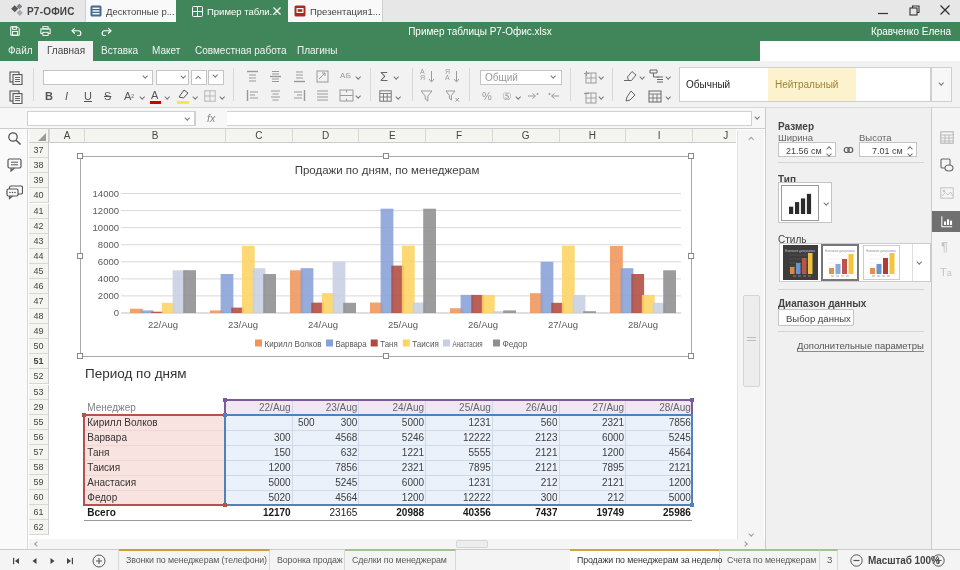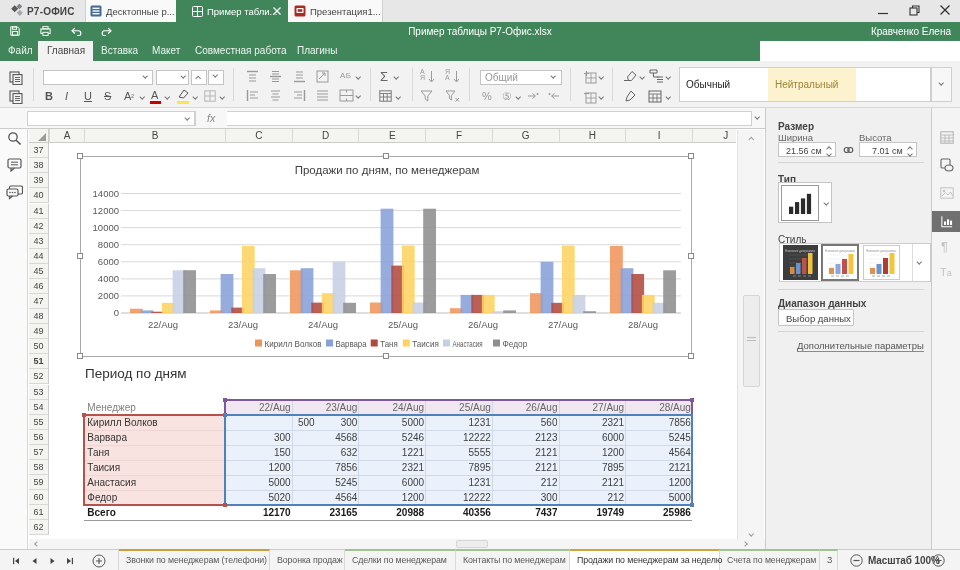--- a/index.html
+++ b/index.html
@@ -356,21 +356,21 @@
 <div style="position:absolute;left:29.0px;top:324.2px;width:19.0px;height:15.1px;line-height:15.1px;font-size:10px;white-space:nowrap;overflow:hidden;text-align:center;color:#444;font-size:9px;">49</div>
 <div style="position:absolute;left:29.0px;top:339.2px;width:20.0px;height:15.1px;background:#f4f4f0;border-bottom:1px solid #d8d8d6;border-right:1px solid #cbcbcb;box-sizing:border-box;"></div>
 <div style="position:absolute;left:29.0px;top:339.2px;width:19.0px;height:15.1px;line-height:15.1px;font-size:10px;white-space:nowrap;overflow:hidden;text-align:center;color:#444;font-size:9px;">50</div>
 <div style="position:absolute;left:29.0px;top:354.3px;width:20.0px;height:15.1px;background:#f4f4f0;border-bottom:1px solid #d8d8d6;border-right:1px solid #cbcbcb;box-sizing:border-box;"></div>
 <div style="position:absolute;left:29.0px;top:354.3px;width:19.0px;height:15.1px;line-height:15.1px;font-size:10px;white-space:nowrap;overflow:hidden;text-align:center;color:#444;font-size:9px;font-weight:bold;">51</div>
 <div style="position:absolute;left:29.0px;top:369.4px;width:20.0px;height:15.1px;background:#f4f4f0;border-bottom:1px solid #d8d8d6;border-right:1px solid #cbcbcb;box-sizing:border-box;"></div>
 <div style="position:absolute;left:29.0px;top:369.4px;width:19.0px;height:15.1px;line-height:15.1px;font-size:10px;white-space:nowrap;overflow:hidden;text-align:center;color:#444;font-size:9px;">52</div>
 <div style="position:absolute;left:29.0px;top:384.5px;width:20.0px;height:15.1px;background:#f4f4f0;border-bottom:1px solid #d8d8d6;border-right:1px solid #cbcbcb;box-sizing:border-box;"></div>
 <div style="position:absolute;left:29.0px;top:384.5px;width:19.0px;height:15.1px;line-height:15.1px;font-size:10px;white-space:nowrap;overflow:hidden;text-align:center;color:#444;font-size:9px;">53</div>
 <div style="position:absolute;left:29.0px;top:399.6px;width:20.0px;height:15.1px;background:#f4f4f0;border-bottom:1px solid #d8d8d6;border-right:1px solid #cbcbcb;box-sizing:border-box;"></div>
-<div style="position:absolute;left:29.0px;top:399.6px;width:19.0px;height:15.1px;line-height:15.1px;font-size:10px;white-space:nowrap;overflow:hidden;text-align:center;color:#444;font-size:9px;">54</div>
+<div style="position:absolute;left:29.0px;top:399.6px;width:19.0px;height:15.1px;line-height:15.1px;font-size:10px;white-space:nowrap;overflow:hidden;text-align:center;color:#444;font-size:9px;">29</div>
 <div style="position:absolute;left:29.0px;top:414.6px;width:20.0px;height:15.1px;background:#f4f4f0;border-bottom:1px solid #d8d8d6;border-right:1px solid #cbcbcb;box-sizing:border-box;"></div>
 <div style="position:absolute;left:29.0px;top:414.6px;width:19.0px;height:15.1px;line-height:15.1px;font-size:10px;white-space:nowrap;overflow:hidden;text-align:center;color:#444;font-size:9px;">55</div>
 <div style="position:absolute;left:29.0px;top:429.7px;width:20.0px;height:15.1px;background:#f4f4f0;border-bottom:1px solid #d8d8d6;border-right:1px solid #cbcbcb;box-sizing:border-box;"></div>
 <div style="position:absolute;left:29.0px;top:429.7px;width:19.0px;height:15.1px;line-height:15.1px;font-size:10px;white-space:nowrap;overflow:hidden;text-align:center;color:#444;font-size:9px;">56</div>
 <div style="position:absolute;left:29.0px;top:444.8px;width:20.0px;height:15.1px;background:#f4f4f0;border-bottom:1px solid #d8d8d6;border-right:1px solid #cbcbcb;box-sizing:border-box;"></div>
 <div style="position:absolute;left:29.0px;top:444.8px;width:19.0px;height:15.1px;line-height:15.1px;font-size:10px;white-space:nowrap;overflow:hidden;text-align:center;color:#444;font-size:9px;">57</div>
 <div style="position:absolute;left:29.0px;top:459.9px;width:20.0px;height:15.1px;background:#f4f4f0;border-bottom:1px solid #d8d8d6;border-right:1px solid #cbcbcb;box-sizing:border-box;"></div>
 <div style="position:absolute;left:29.0px;top:459.9px;width:19.0px;height:15.1px;line-height:15.1px;font-size:10px;white-space:nowrap;overflow:hidden;text-align:center;color:#444;font-size:9px;">58</div>
 <div style="position:absolute;left:29.0px;top:475.0px;width:20.0px;height:15.1px;background:#f4f4f0;border-bottom:1px solid #d8d8d6;border-right:1px solid #cbcbcb;box-sizing:border-box;"></div>
 <div style="position:absolute;left:29.0px;top:475.0px;width:19.0px;height:15.1px;line-height:15.1px;font-size:10px;white-space:nowrap;overflow:hidden;text-align:center;color:#444;font-size:9px;">59</div>
@@ -454,21 +454,21 @@
 <div style="position:absolute;left:87.3px;top:490.0px;width:134.7px;height:15.1px;line-height:15.1px;font-size:10px;white-space:nowrap;overflow:hidden;color:#333;">Федор</div>
 <div style="position:absolute;left:227.0px;top:490.0px;width:63.7px;height:15.1px;line-height:15.1px;font-size:10px;white-space:nowrap;overflow:hidden;color:#404040;text-align:right;">5020</div>
 <div style="position:absolute;left:293.7px;top:490.0px;width:63.7px;height:15.1px;line-height:15.1px;font-size:10px;white-space:nowrap;overflow:hidden;color:#404040;text-align:right;">4564</div>
 <div style="position:absolute;left:360.4px;top:490.0px;width:63.7px;height:15.1px;line-height:15.1px;font-size:10px;white-space:nowrap;overflow:hidden;color:#404040;text-align:right;">1200</div>
 <div style="position:absolute;left:427.1px;top:490.0px;width:63.7px;height:15.1px;line-height:15.1px;font-size:10px;white-space:nowrap;overflow:hidden;color:#404040;text-align:right;">12222</div>
 <div style="position:absolute;left:493.8px;top:490.0px;width:63.7px;height:15.1px;line-height:15.1px;font-size:10px;white-space:nowrap;overflow:hidden;color:#404040;text-align:right;">300</div>
 <div style="position:absolute;left:560.5px;top:490.0px;width:63.7px;height:15.1px;line-height:15.1px;font-size:10px;white-space:nowrap;overflow:hidden;color:#404040;text-align:right;">212</div>
 <div style="position:absolute;left:627.2px;top:490.0px;width:63.7px;height:15.1px;line-height:15.1px;font-size:10px;white-space:nowrap;overflow:hidden;color:#404040;text-align:right;">5000</div>
 <div style="position:absolute;left:87.3px;top:505.1px;width:134.7px;height:15.1px;line-height:15.1px;font-size:10px;white-space:nowrap;overflow:hidden;color:#1a1a1a;font-weight:bold;">Всего</div>
 <div style="position:absolute;left:227.0px;top:505.1px;width:63.7px;height:15.1px;line-height:15.1px;font-size:10px;white-space:nowrap;overflow:hidden;color:#1a1a1a;font-weight:bold;text-align:right;">12170</div>
-<div style="position:absolute;left:293.7px;top:505.1px;width:63.7px;height:15.1px;line-height:15.1px;font-size:10px;white-space:nowrap;overflow:hidden;color:#1a1a1a;font-weight:bold;text-align:right;">23165</div>
+<div style="position:absolute;left:293.7px;top:505.1px;width:63.7px;height:15.1px;line-height:15.1px;font-size:10px;white-space:nowrap;overflow:hidden;color:#1a1a1a;font-weight:normal;text-align:right;">23165</div>
 <div style="position:absolute;left:360.4px;top:505.1px;width:63.7px;height:15.1px;line-height:15.1px;font-size:10px;white-space:nowrap;overflow:hidden;color:#1a1a1a;font-weight:bold;text-align:right;">20988</div>
 <div style="position:absolute;left:427.1px;top:505.1px;width:63.7px;height:15.1px;line-height:15.1px;font-size:10px;white-space:nowrap;overflow:hidden;color:#1a1a1a;font-weight:bold;text-align:right;">40356</div>
 <div style="position:absolute;left:493.8px;top:505.1px;width:63.7px;height:15.1px;line-height:15.1px;font-size:10px;white-space:nowrap;overflow:hidden;color:#1a1a1a;font-weight:bold;text-align:right;">7437</div>
 <div style="position:absolute;left:560.5px;top:505.1px;width:63.7px;height:15.1px;line-height:15.1px;font-size:10px;white-space:nowrap;overflow:hidden;color:#1a1a1a;font-weight:bold;text-align:right;">19749</div>
 <div style="position:absolute;left:627.2px;top:505.1px;width:63.7px;height:15.1px;line-height:15.1px;font-size:10px;white-space:nowrap;overflow:hidden;color:#1a1a1a;font-weight:bold;text-align:right;">25986</div>
 <div style="position:absolute;left:84.3px;top:520.1px;width:607.6px;height:1.0px;background:#9a9a9a;"></div>
 <div style="position:absolute;left:224.0px;top:398.5px;width:468.9px;height:17.1px;border:2px solid #7a5a9d;box-sizing:border-box;"></div>
 <div style="position:absolute;left:83.3px;top:413.6px;width:142.7px;height:92.5px;border:2px solid #b5524b;box-sizing:border-box;"></div>
 <div style="position:absolute;left:224.0px;top:413.6px;width:468.9px;height:92.5px;border:2px solid #4f81bd;box-sizing:border-box;"></div>
 <div style="position:absolute;left:223.0px;top:397.5px;width:4.0px;height:4.0px;background:#7a5a9d;"></div>
@@ -710,23 +710,20 @@
   <div class="abs" style="left:118px;top:0;width:1px;height:21px;background:#d8d8d8;"></div>
 <div style="position:absolute;left:119px;top:-1px;width:151px;height:22px;border-right:1px solid #d8d8d8;border-top:2px solid #c9a03c;">
         <div style="position:absolute;left:7px;top:4px;font-size:8.8px;color:#595959;letter-spacing:-0.1px;white-space:nowrap;">Звонки по менеджерам (телефони)</div>
       </div>
 <div style="position:absolute;left:270px;top:-1px;width:75px;height:23px;border-right:1px solid #d8d8d8;border-top:2px solid transparent;">
         <div style="position:absolute;left:7px;top:4px;font-size:8.8px;color:#595959;letter-spacing:-0.1px;white-space:nowrap;">Воронка продаж</div>
       </div>
 <div style="position:absolute;left:345px;top:-1px;width:111px;height:22px;border-right:1px solid #d8d8d8;border-top:2px solid #a3c294;">
         <div style="position:absolute;left:7px;top:4px;font-size:8.8px;color:#595959;letter-spacing:-0.1px;white-space:nowrap;">Сделки по менеджерам</div>
       </div>
-<div style="position:absolute;left:456px;top:-1px;width:114px;height:22px;border-right:1px solid #d8d8d8;border-top:2px solid #a3c294;">
-        <div style="position:absolute;left:7px;top:4px;font-size:8.8px;color:#595959;letter-spacing:-0.1px;white-space:nowrap;">Контакты по менеджерам</div>
-      </div>
 <div style="position:absolute;left:720px;top:-1px;width:100px;height:22px;border-right:1px solid #d8d8d8;border-top:2px solid #a3c294;">
         <div style="position:absolute;left:7px;top:4px;font-size:8.8px;color:#595959;letter-spacing:-0.1px;white-space:nowrap;">Счета по менеджерам</div>
       </div>
 <div style="position:absolute;left:570px;top:-1px;width:150px;height:22px;background:#fff;border-right:1px solid #d8d8d8;border-top:2px solid #cfa53f;">
         <div style="position:absolute;left:7px;top:4px;font-size:8.8px;color:#333;letter-spacing:-0.1px;white-space:nowrap;">Продажи по менеджерам за неделю</div>
       </div>
 <div style="position:absolute;left:820px;top:-1px;width:18px;height:22px;border-right:1px solid #d8d8d8;border-top:2px solid #a3c294;">
         <div style="position:absolute;left:7px;top:4px;font-size:8.8px;color:#595959;letter-spacing:-0.1px;white-space:nowrap;">З</div>
       </div>
 

